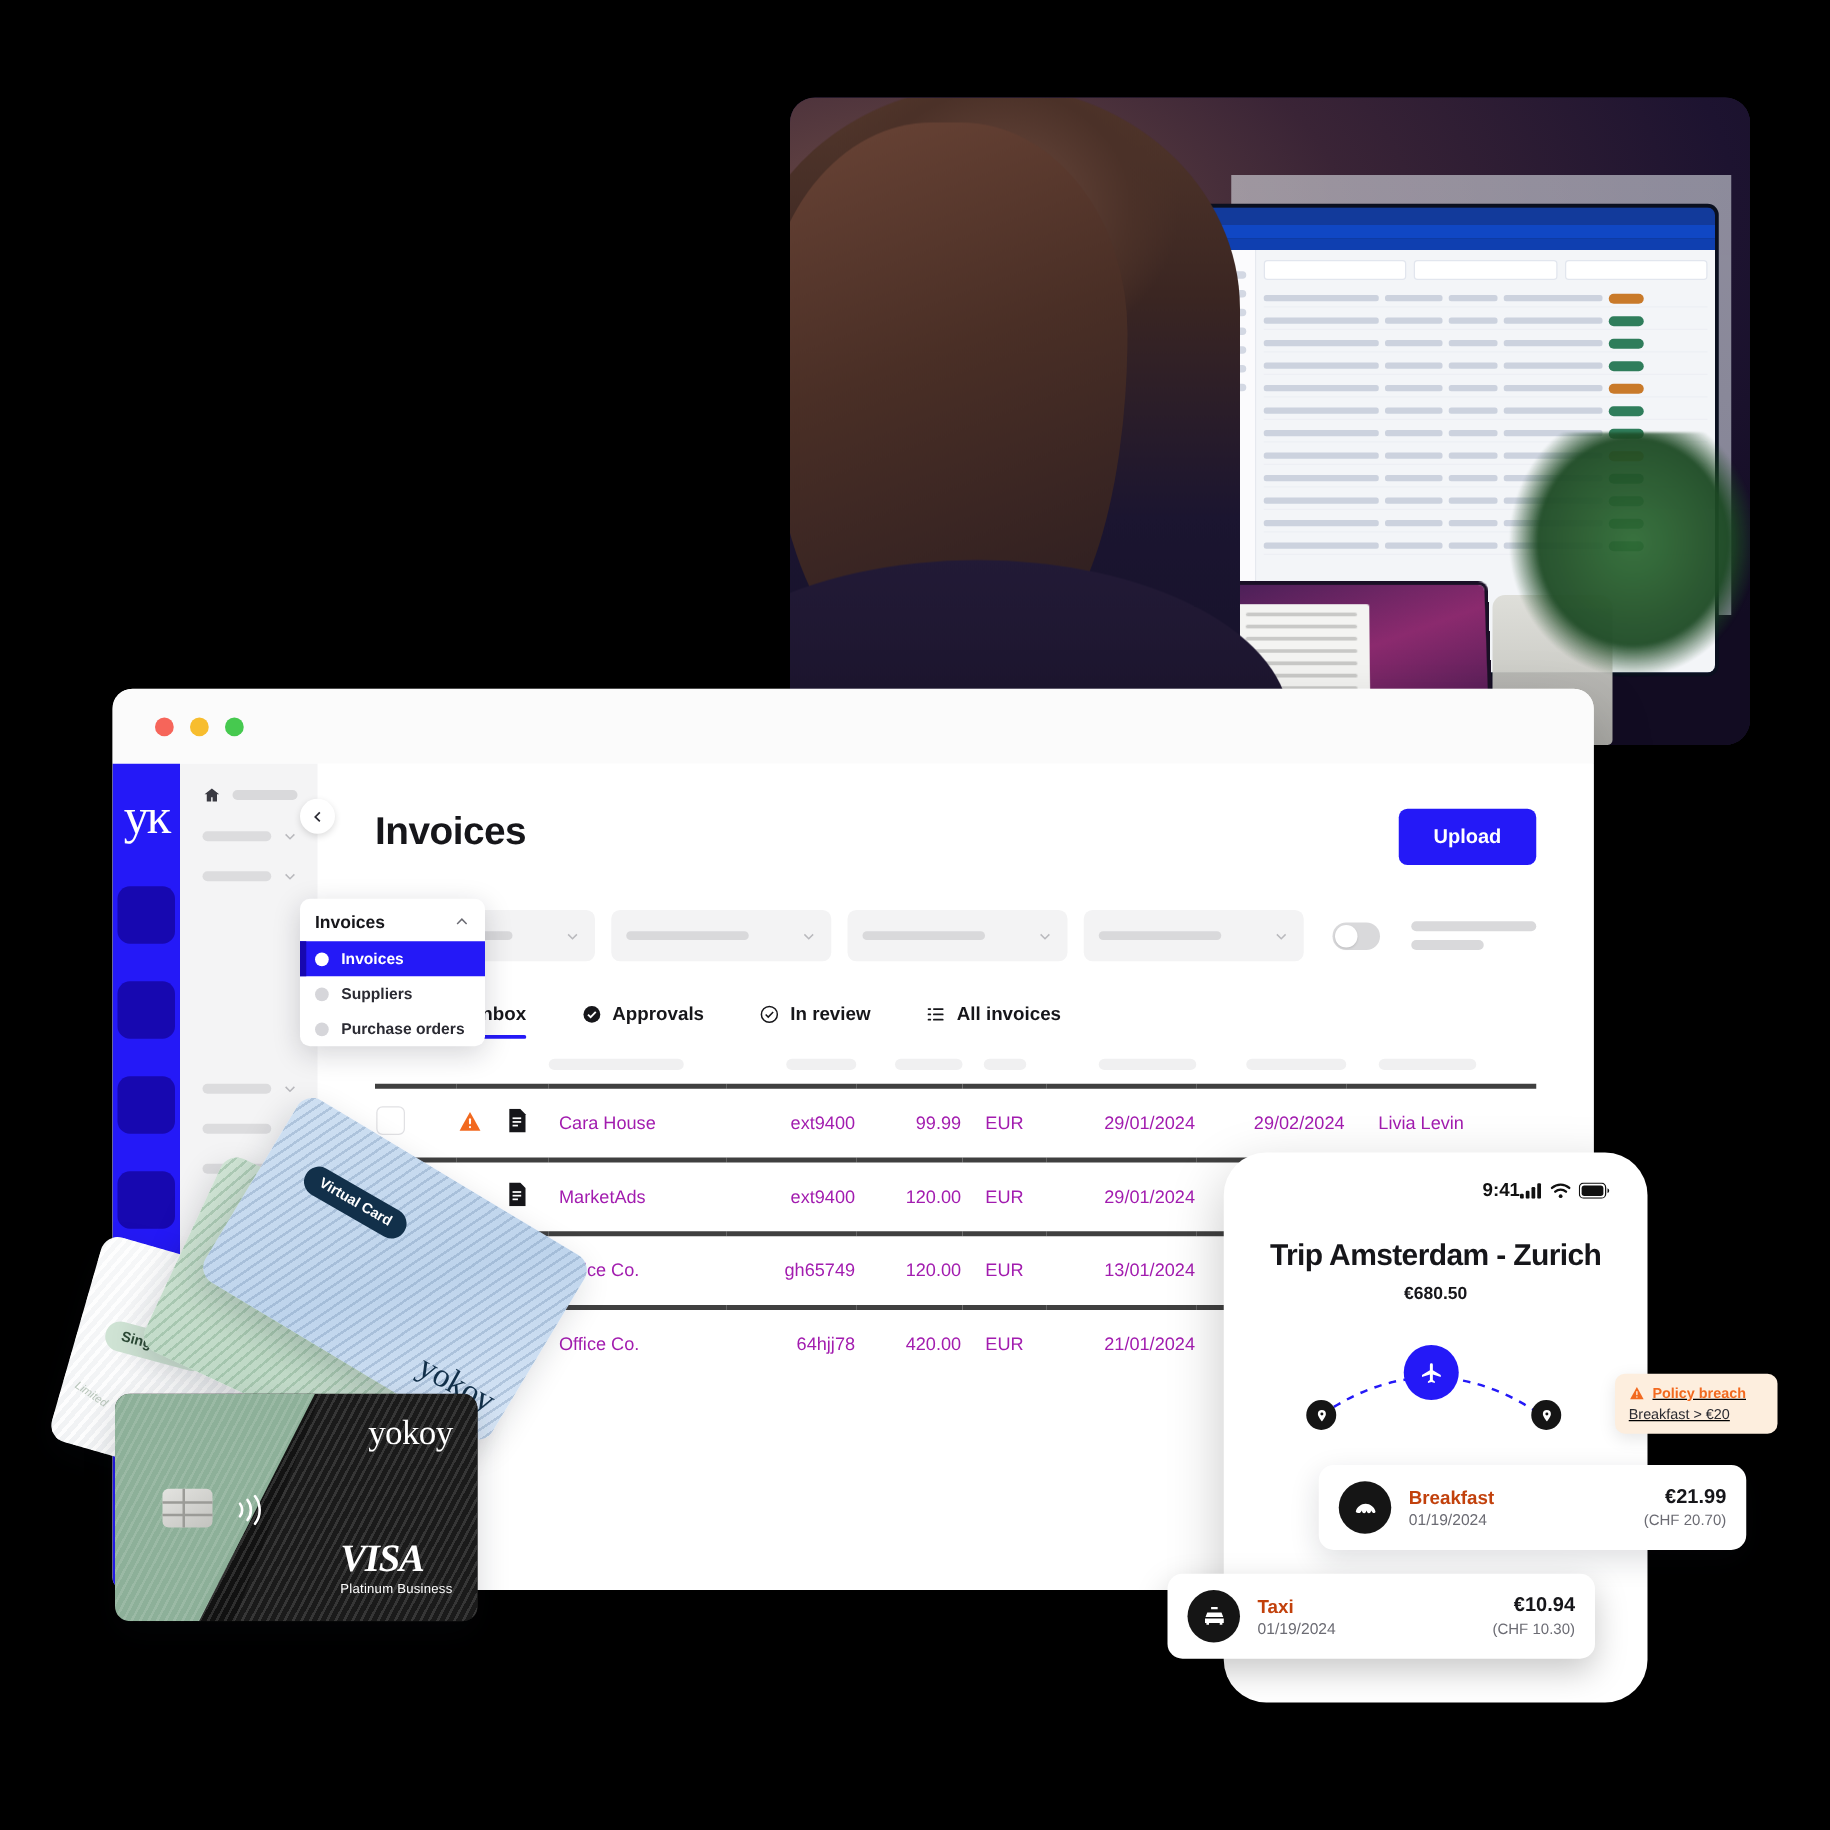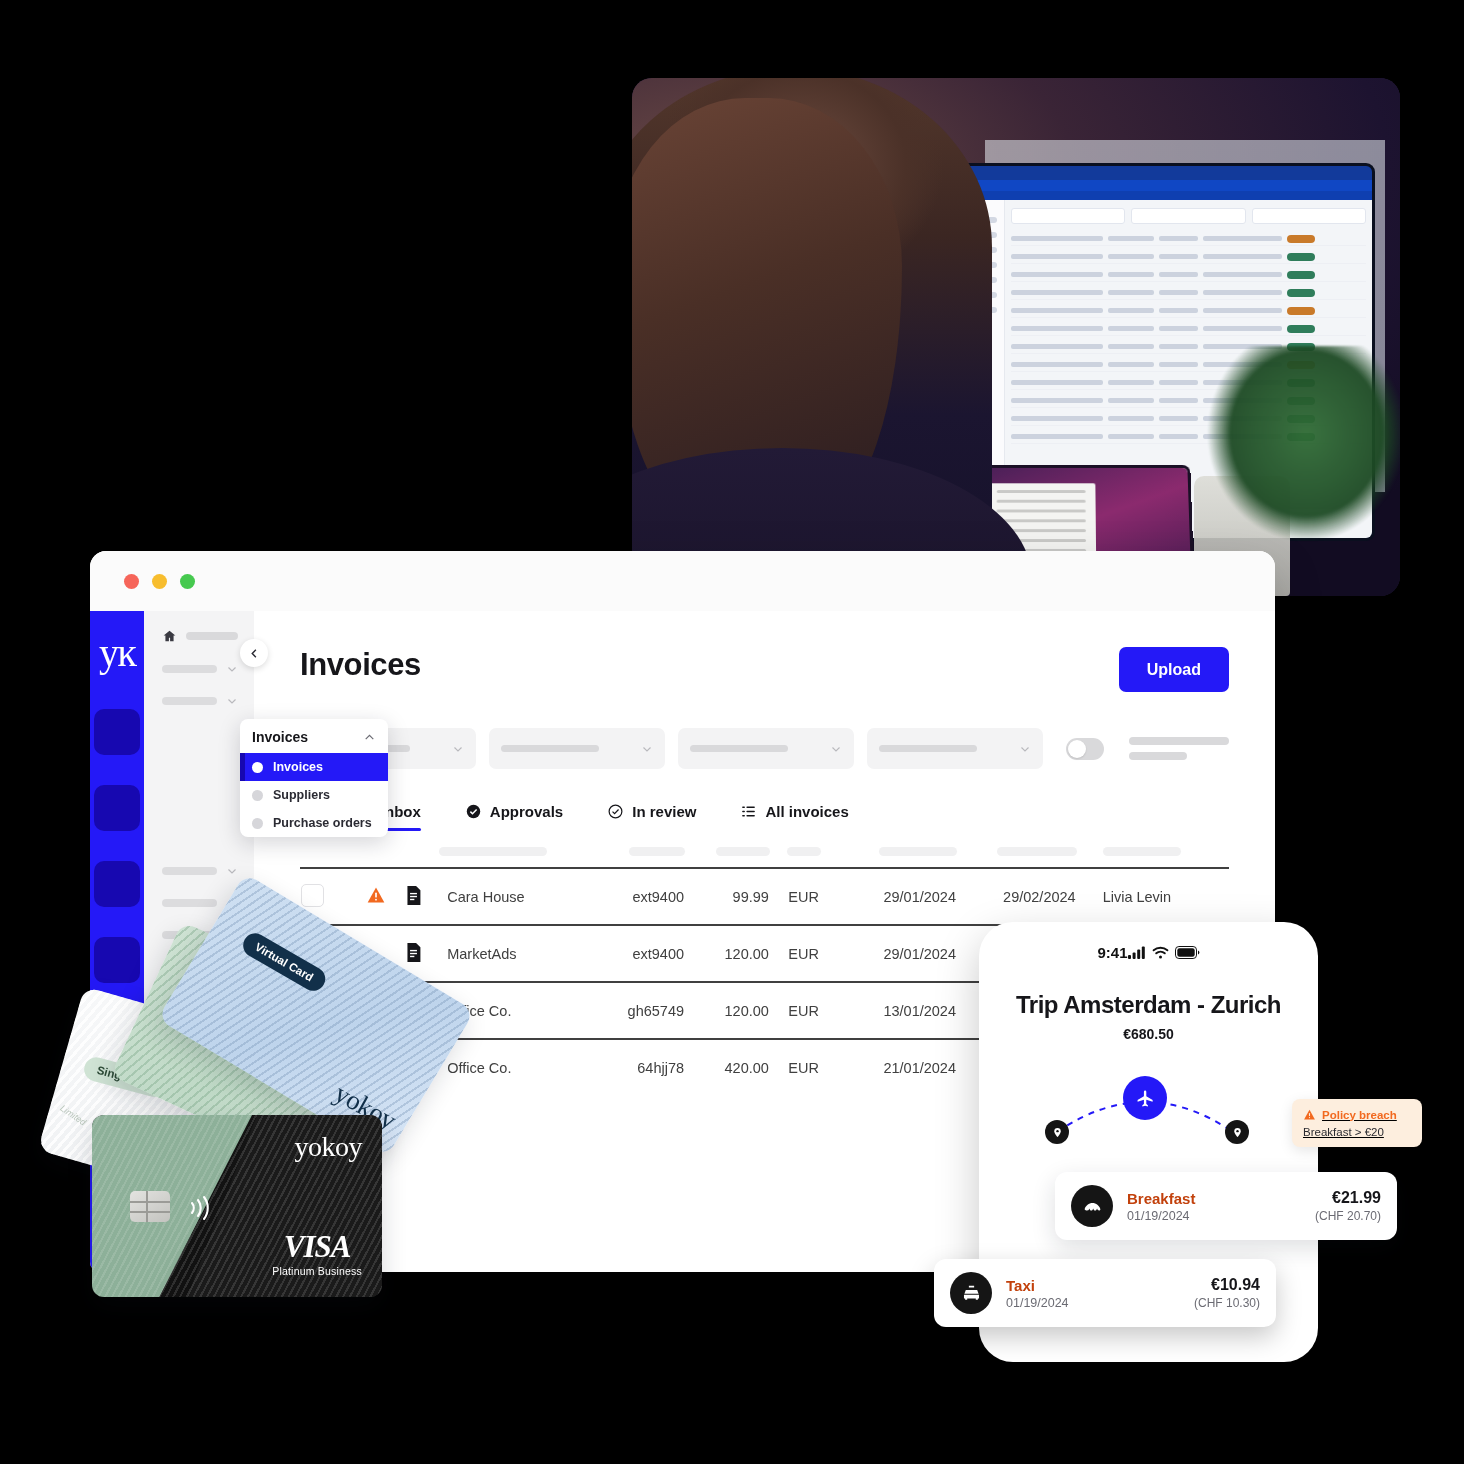--- a/index.html
+++ b/index.html
@@ -108,21 +108,21 @@
   .tbar.w2{width:58px;}
 
   .tabs{display:flex;gap:44px;margin-top:34px;}
   .tab{display:flex;align-items:center;gap:8px;font-size:15px;color:#16161a;font-weight:600;
       padding-bottom:11px;position:relative;}
   .tab.active::after{content:"";position:absolute;left:0;right:0;bottom:0;height:3px;background:#2419f7;border-radius:2px;}
 
   table.inv{width:100%;border-collapse:collapse;margin-top:16px;}
   table.inv th{padding:0 0 11px 0;}
   .hbar{height:9px;background:#f0f0f1;border-radius:5px;}
-  table.inv td{border-top:2px solid #404040;height:53px;font-size:14.5px;color:#404040;
+  table.inv td{border-top:4px solid #404040;height:53px;font-size:14.5px;color:#a21caf;
       white-space:nowrap;vertical-align:middle;}
   .cb{width:21px;height:21px;border:1.6px solid #e1e1e4;border-radius:5px;background:#fff;display:inline-block;}
   td.c-warn{width:34px;} td.c-doc{width:30px;}
   td.c-name{padding-left:8px;}
   td.num,td.cur,td.date{text-align:right;}
   td.cur{text-align:center;}
   td.owner{text-align:left;padding-left:26px;}
 
   
   .cards{position:absolute;left:34px;top:930px;width:430px;height:400px;z-index:20;}
@@ -151,32 +151,32 @@
   .cb-tri2{position:absolute;left:95px;top:0;width:200px;height:182px;
       background:#1a1a1a;clip-path:polygon(35% 0, 100% 0, 100% 100%, 0 100%);}
   .cb-lines{position:absolute;inset:0;
       background:repeating-linear-gradient(118deg, rgba(255,255,255,.12) 0 2px, rgba(0,0,0,0) 2px 6px);}
   .chip{position:absolute;left:38px;top:76px;width:40px;height:31px;border-radius:5px;
       background:linear-gradient(145deg,#e3e3e0,#c3c3bf);}
   .chip i{position:absolute;background:#9b9b97;}
   .nfc{position:absolute;left:96px;top:78px;color:#fff;}
   .yk-w{position:absolute;right:20px;top:16px;color:#fff;
       font-family:"Liberation Serif","DejaVu Serif",serif;font-size:28px;letter-spacing:-.5px;}
-  .visa{position:absolute;right:20px;bottom:20px;color:#fff;text-align:center;}
+  .visa{position:absolute;right:20px;bottom:20px;color:#fff;text-align:left;}
   .visa .v{font-family:"Liberation Serif","DejaVu Serif",serif;font-style:italic;font-weight:700;
       font-size:31px;letter-spacing:-1px;line-height:1;}
   .visa .p{font-size:10.5px;letter-spacing:.2px;margin-top:3px;}
   .limited{position:absolute;left:10px;top:122px;font-size:9px;color:#b9c6bb;
       transform:rotate(18deg);font-style:italic;}
 
   
   .phone{position:absolute;left:979px;top:922px;width:339px;height:440px;
       background:#fff;border-radius:34px;box-shadow:0 16px 44px rgba(0,0,0,.22);
       overflow:hidden;z-index:30;}
-  .status{display:flex;align-items:center;justify-content:center;
+  .status{display:flex;align-items:center;justify-content:flex-end;
       padding:22px 30px 0 30px;font-size:15px;font-weight:700;color:#111;}
   .st-right{display:flex;align-items:center;gap:6px;}
   .ph-title{text-align:center;font-size:24px;font-weight:700;color:#16161a;margin-top:30px;letter-spacing:-.5px;}
   .ph-amt{text-align:center;font-size:14px;font-weight:700;color:#16161a;margin-top:7px;}
   .route{position:relative;height:88px;margin-top:22px;}
   .pin{position:absolute;width:24px;height:24px;border-radius:50%;background:#151515;
       display:flex;align-items:center;justify-content:center;}
   .plane{position:absolute;left:144px;top:12px;width:44px;height:44px;border-radius:50%;
       background:#2419f7;display:flex;align-items:center;justify-content:center;}
   .exp-card{position:absolute;left:76px;top:318px;width:310px;background:#fff;border-radius:12px;

